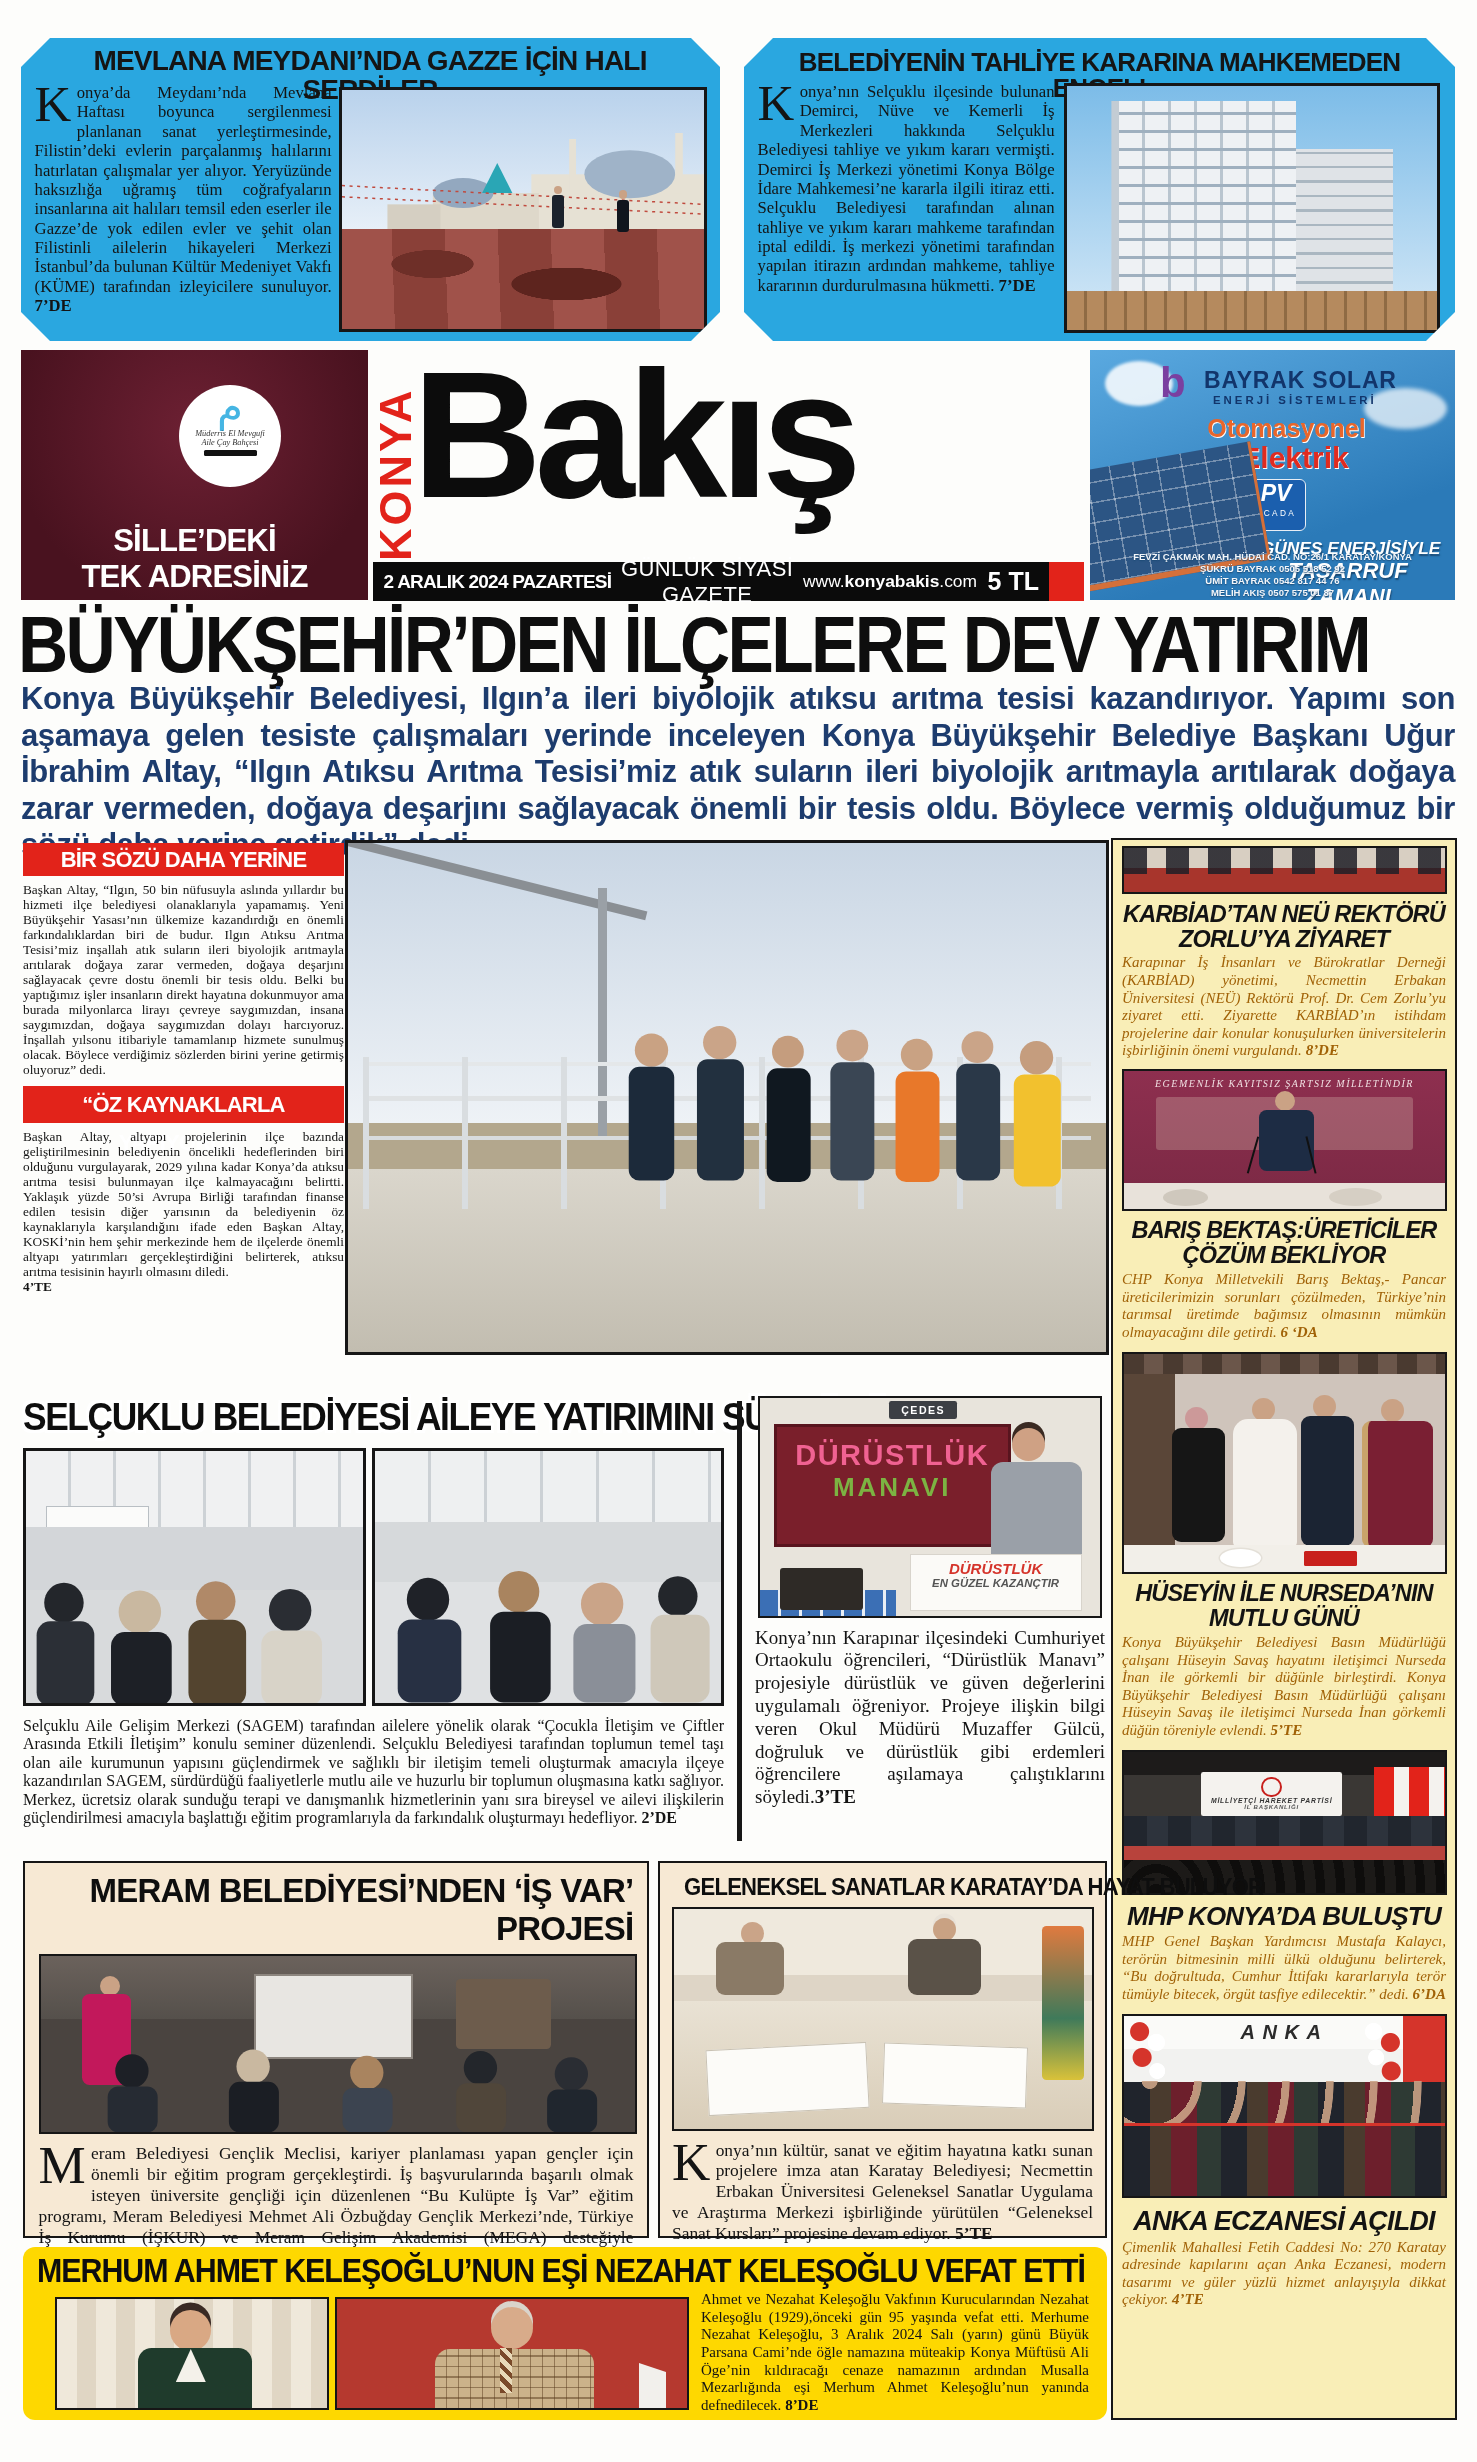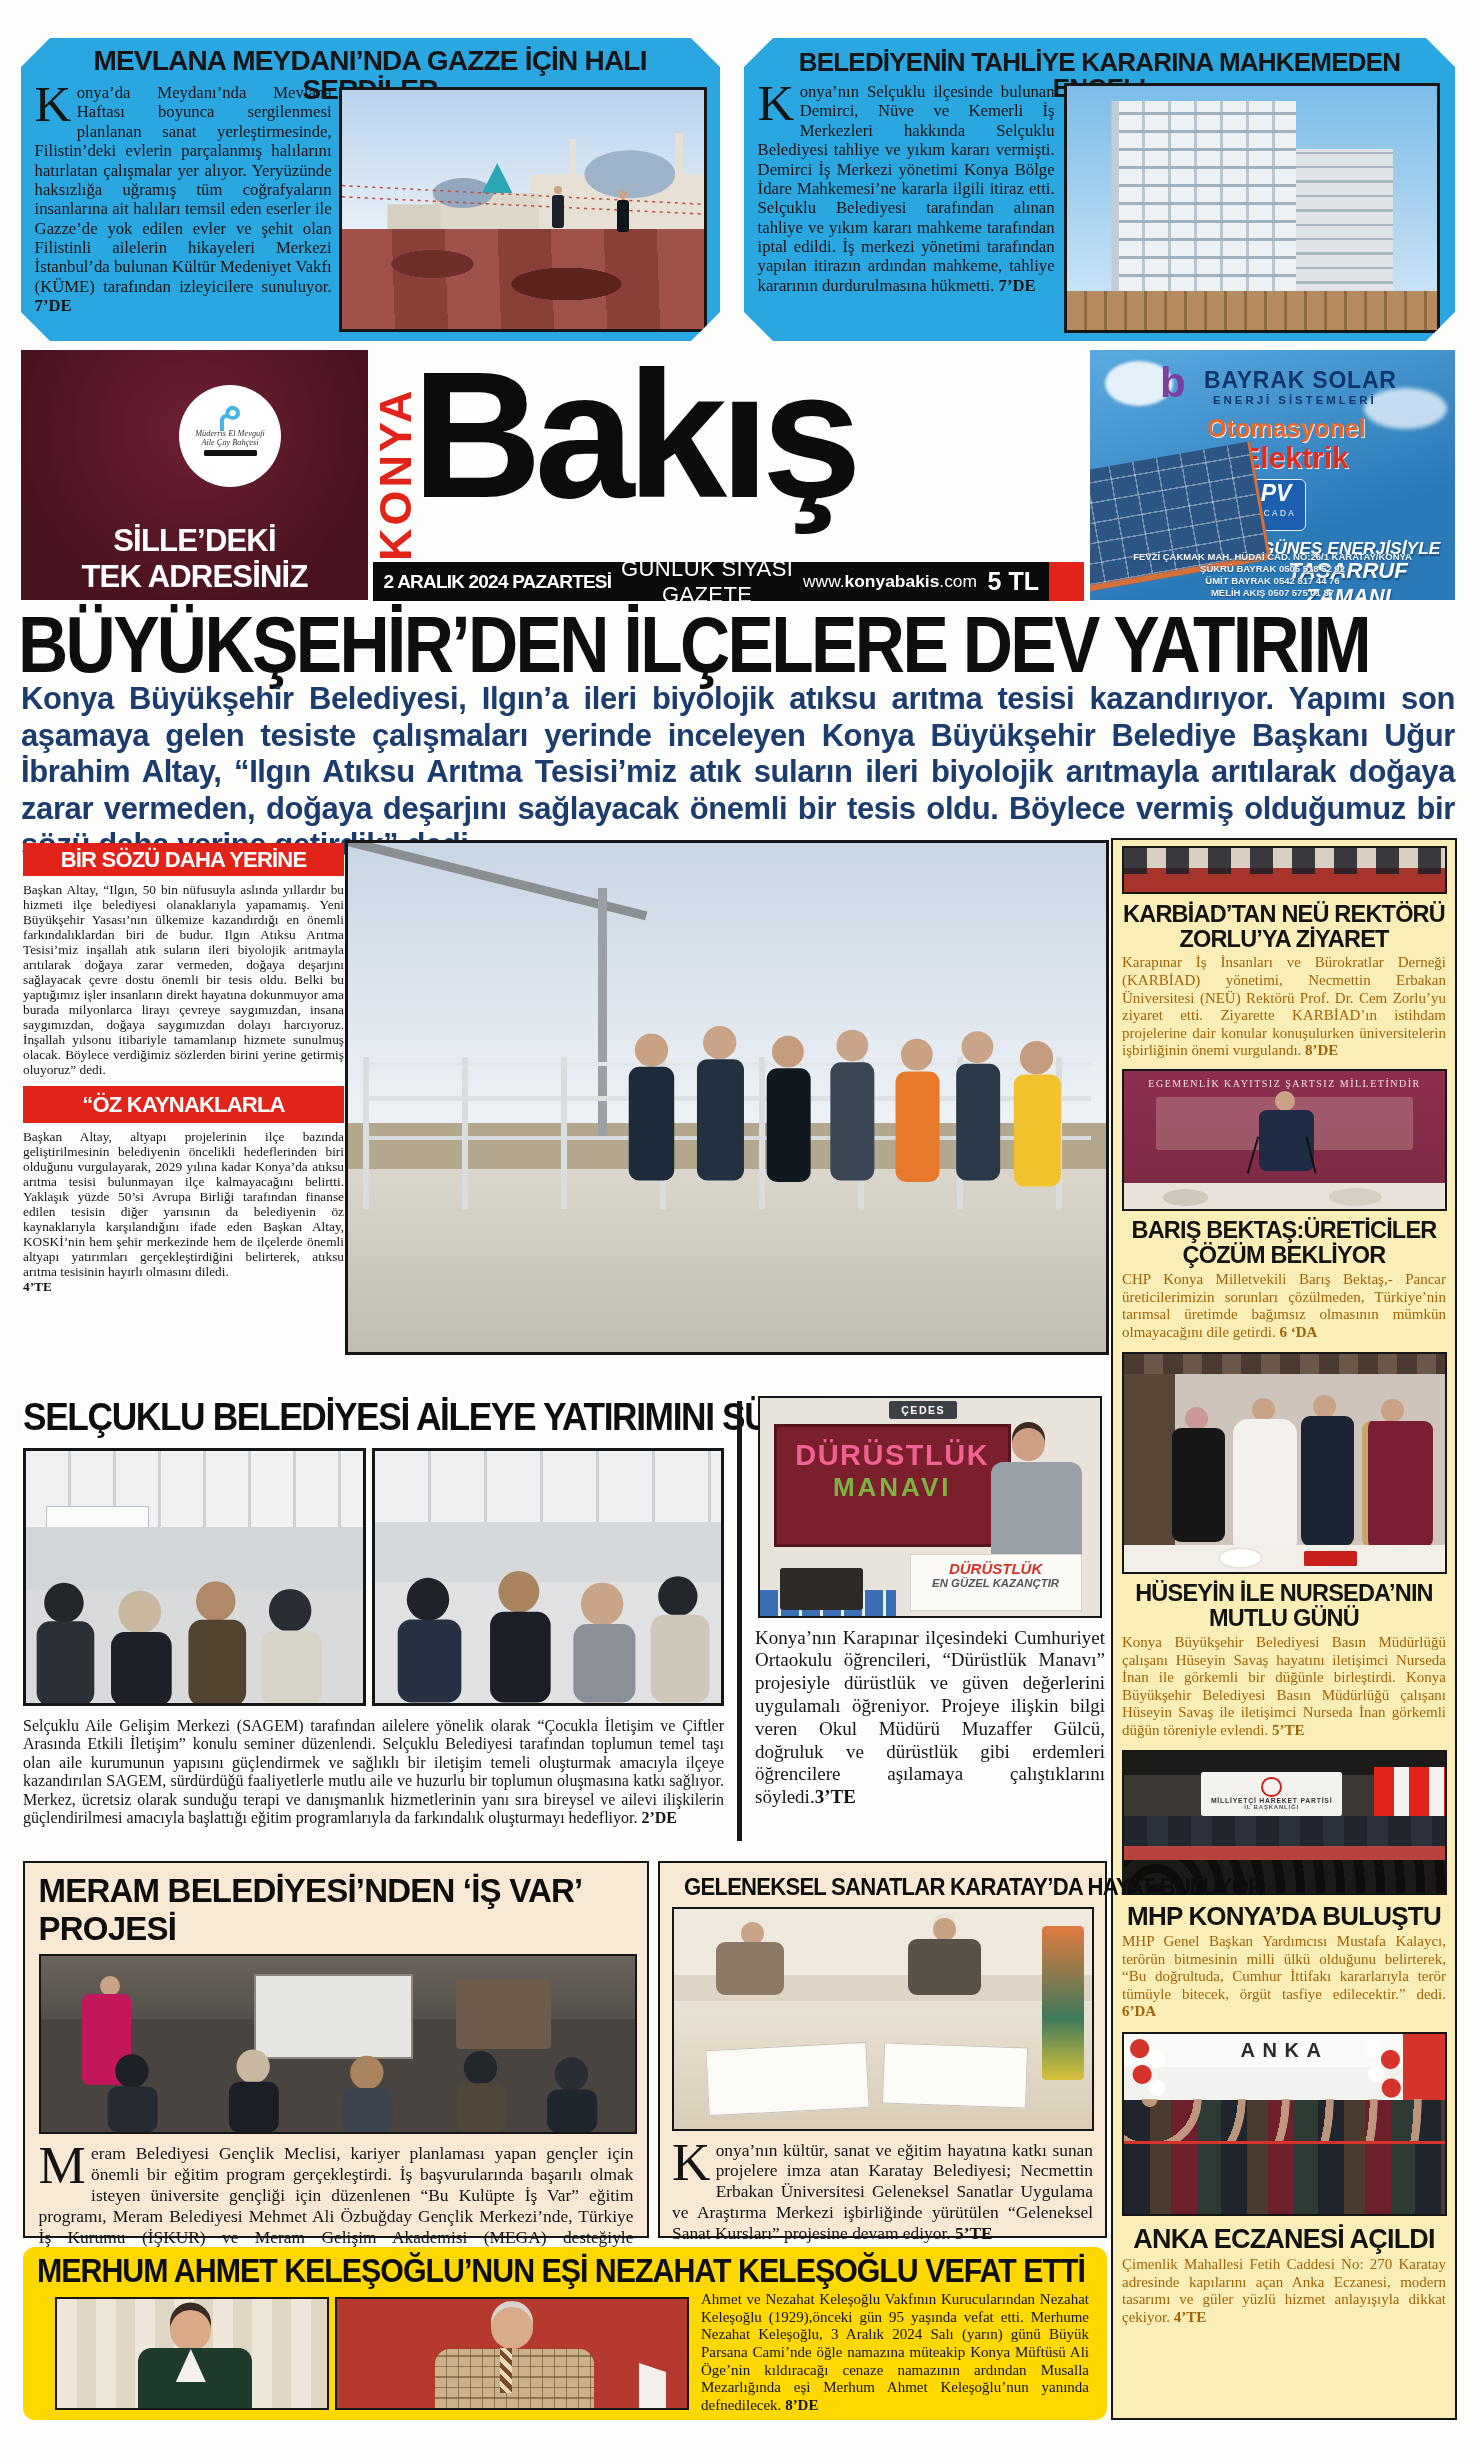--- a/index.html
+++ b/index.html
@@ -157,21 +157,21 @@
           <circle cx="490" cy="66" r="21" fill="#caa488"></circle>
           <rect x="462" y="88" width="58" height="154" rx="14" fill="#2a3848"></rect>
         </g>
       <g>
           <circle cx="568" cy="80" r="22" fill="#c59d7e"></circle>
           <rect x="538" y="102" width="62" height="148" rx="14" fill="#f2c12e"></rect>
         </g>
     </svg>
   </div>
 
-  <aside class="abs" style="left:1111px;top:838px;width:346px;height:1582px;background:#f9eeb7;border:2.3px solid #161616;box-sizing:border-box;padding:6px 9px;overflow:hidden;">
+  <aside class="abs" style="left:1111px;top:838px;width:346px;height:1582px;background:#f9eeb7;border:2.3px solid #161616;box-sizing:border-box;padding:6px 9px;overflow:hidden;font-style:italic;">
 
     <div class="phn" style="width:321px;height:44px;background:linear-gradient(#d8cfc2 0 45%,#a8352c 45%);">
       <div class="lyr" style="inset:0 0 40% 0;background:repeating-linear-gradient(90deg,rgba(30,30,38,.85) 0 23px,transparent 23px 42px);"></div>
     </div>
     <h3 class="sbtitle" style="margin:7.6px 0 3px;font-size:23.5px;">KARBİAD’TAN NEÜ REKTÖRÜ ZORLU’YA ZİYARET</h3>
     <p class="sbbody" style="margin:3px 0 0;font-size:15px;line-height:1.17;"><span>Karapınar İş İnsanları ve Bürokratlar Derneği (KARBİAD) yönetimi, Necmettin Erbakan Üniversitesi (NEÜ) Rektörü Prof. Dr. Cem Zorlu’yu ziyaret etti. Ziyarette KARBİAD’ın istihdam projelerine dair konular konuşulurken üniversitelerin işbirliğinin önemi vurgulandı.</span> <b>8’DE</b></p>
 
     <div class="phn" style="width:321px;height:138px;margin-top:9px;background:linear-gradient(#8e2f4f,#7a2944);">
       <div class="lyr" style="left:0;top:7.6px;width:100%;text-align:center;color:#f0dfe2;font-family:'Liberation Serif',serif;font-size:10px;letter-spacing:1.5px;">EGEMENLİK KAYITSIZ ŞARTSIZ MİLLETİNDİR</div>
       <div class="lyr" style="left:10%;top:26px;width:80%;height:53px;background:rgba(236,225,200,.25);border-radius:3px;"></div>
@@ -282,21 +282,21 @@
       <div class="lyr" style="left:6%;bottom:6px;width:83px;height:42px;background:#2e2a26;border-radius:3px;"></div>
       <div class="lyr" style="left:44%;bottom:4.5px;width:50%;height:55px;background:#fbfaf7;border:1.5px solid #d8d4cc;text-align:center;">
         <div style="font-weight:700;color:#d5342b;font-size:15px;font-style:italic;margin-top:4.5px;">DÜRÜSTLÜK</div>
         <div style="font-weight:700;color:#555;font-size:11.4px;font-style:italic;">EN GÜZEL KAZANÇTIR</div>
       </div>
     </div>
     <p class="serif" style="margin:9px 0 0;font-size:19px;line-height:1.2;"><span>Konya’nın Karapınar ilçesindeki Cumhuriyet Ortaokulu öğrencileri, “Dürüstlük Manavı” projesiyle dürüstlük ve güven değerlerini uygulamalı öğreniyor. Projeye ilişkin bilgi veren Okul Müdürü Muzaffer Gülcü, doğruluk ve dürüstlük gibi erdemleri öğrencilere aşılamaya çalıştıklarını söyledi.</span><b>3’TE</b></p>
   </div>
 
   <div class="creambox" style="left:23px;top:1861px;width:626px;height:377px;padding:6px 13.6px;">
-    <h2 class="hl900" style="margin:3px 0 6px;text-align:left;font-size:33px;letter-spacing:-0.8px;">MERAM BELEDİYESİ’NDEN ‘İŞ VAR’ PROJESİ</h2>
+    <h2 class="hl900" style="margin:3px 0 6px;text-align:right;font-size:33px;letter-spacing:-0.8px;">MERAM BELEDİYESİ’NDEN ‘İŞ VAR’ PROJESİ</h2>
     <div class="phn" style="width:594px;height:176px;margin:0 auto;background:#4a4440;">
       <div class="lyr" style="left:0;top:0;width:100%;height:36%;background:linear-gradient(#6b625c,#55504b);"></div>
       <div class="head" style="left:10%;top:20px;width:20px;height:20px;"></div>
       <div class="lyr" style="left:7%;top:38px;width:49px;height:91px;background:#c2185b;border-radius:7.6px;"></div>
       <div class="lyr" style="left:36%;top:18px;width:26%;height:46%;background:#e8e6e2;border:2.3px solid #8c857e;"></div>
       <div class="lyr" style="left:70%;top:23px;width:16%;height:40%;background:#6d5c4c;border-radius:4.5px;"></div>
       <svg class="lyr" style="left:0;bottom:0;width:100%;height:48%;" viewBox="0 0 784 110" preserveAspectRatio="none">
         <circle cx="120" cy="30" r="22" fill="#1d2026"></circle>
           <rect x="88" y="50" width="66" height="60" rx="14" fill="#262b33"></rect>
         <circle cx="280" cy="24" r="22" fill="#c9b8a0"></circle>

